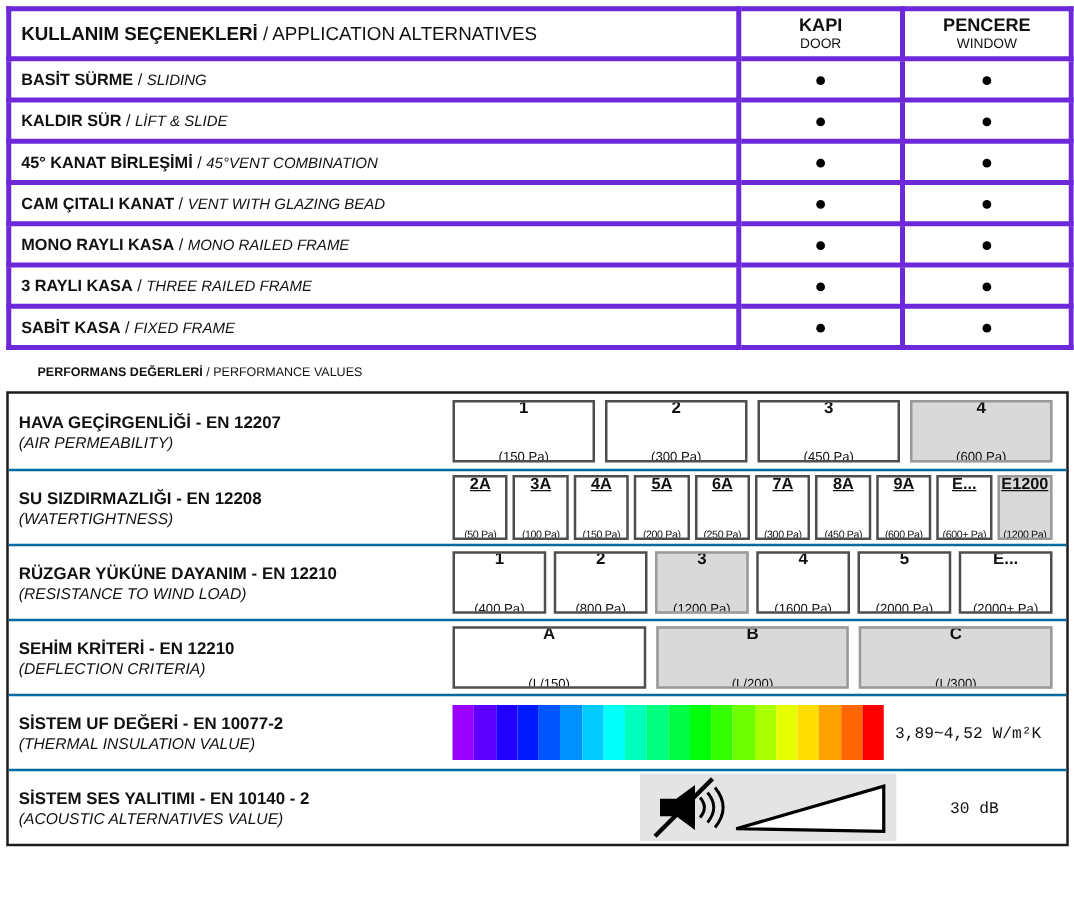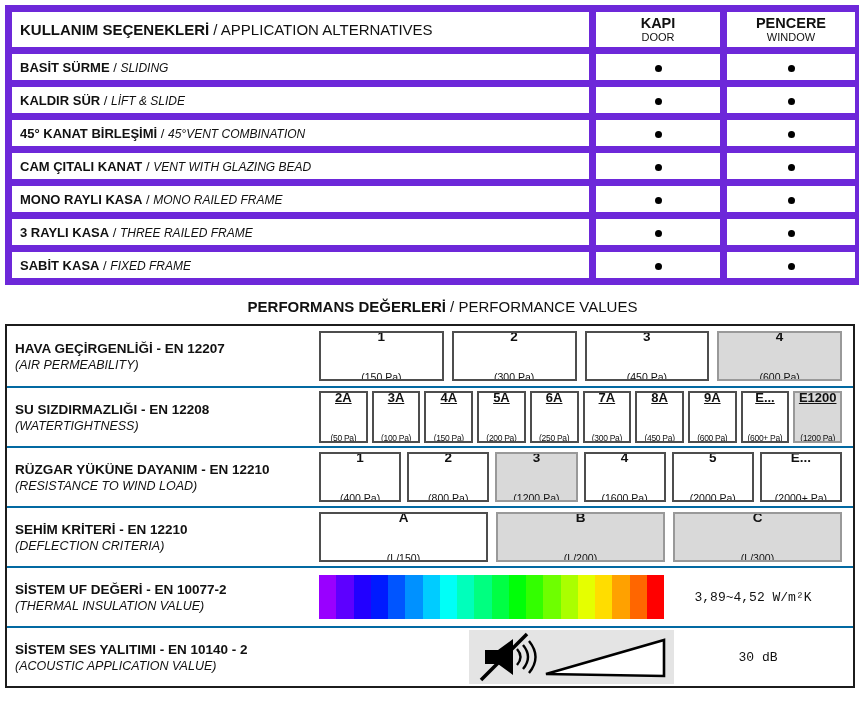--- a/index.html
+++ b/index.html
@@ -6,48 +6,48 @@
   html, body { background: #ffffff; }
   body {
     width: 859px; height: 722px;
     font-family: "Liberation Sans", sans-serif;
     color: #111111;
   }
   .page { position: relative; width: 859px; height: 722px; padding: 5px 4px 0 5px; }
 
   
   table.app-table { border-collapse: collapse; width: 850px; table-layout: fixed; }
-  table.app-table th, table.app-table td { border: 7px solid #6d28d9; }
+  table.app-table th, table.app-table td { border: 4px solid #6d28d9; }
   th.title-cell {
     border-top: none; border-left: none;
     text-align: left; padding: 6px 8px; font-size: 15px; font-weight: 400;
     white-space: nowrap;
   }
   th.title-cell .b { font-weight: 700; }
   th.colhead { text-align: center; padding: 3px 0; height: 40px; }
   th.colhead .tr-top { font-size: 14.5px; font-weight: 700; line-height: 16px; }
   th.colhead .en-sub { font-size: 11px; font-weight: 400; line-height: 13px; }
   td.label-cell {
     height: 33px; padding: 4px 8px; font-size: 13px; white-space: nowrap;
     background: #fff;
   }
   td.label-cell .b { font-weight: 700; }
   td.label-cell .sep { font-weight: 400; }
   td.label-cell .en { font-style: italic; font-size: 12px; }
   td.dot-cell { text-align: center; vertical-align: middle; }
   .dot { display: inline-block; width: 7px; height: 7px; border-radius: 50%; background: #000; }
 
   
-  .perf-title { margin: 13px 0 9px 25px; font-size: 15px; white-space: nowrap; text-align: center; }
+  .perf-title { margin: 13px 0 9px 25px; font-size: 10px; white-space: nowrap; }
   .perf-title .b { font-weight: 700; }
 
   .perf-table { width: 850px; border: 2px solid #1c1c1c; background: #fff; }
   .perf-row { display: flex; align-items: center; min-height: 60px; border-top: 2px solid #0369a1; }
   .perf-row:first-child { border-top: none; }
-  .perf-label { width: 312px; flex: none; padding: 4px 4px 4px 8px; }
+  .perf-label { width: 355px; flex: none; padding: 4px 4px 4px 8px; }
   .perf-label .tr-label { font-weight: 700; font-size: 13.5px; line-height: 17px; white-space: nowrap; }
   .perf-label .en-label { font-style: italic; font-size: 12.5px; line-height: 16px; }
   .perf-values { flex: 1; display: flex; align-items: center; padding-right: 11px; min-width: 0; }
 
   .boxes { display: flex; flex: 1; gap: 8px; }
   .boxes.n6 { gap: 6px; }
   .boxes.n10 { gap: 4px; }
   .box {
     flex: 1; height: 50px; background: #fff;
     border: 2px solid #4e4e4e;
@@ -297,21 +297,21 @@
             <div class="seg" style="background: rgb(255, 161, 0);"></div>
             <div class="seg" style="background: rgb(255, 102, 0);"></div>
             <div class="seg" style="background: rgb(255, 0, 0);"></div>
           </div>
           <div class="val">3,89~4,52 W/m²K</div>
         </div>
       </div>
       <div class="perf-row">
         <div class="perf-label">
           <div class="tr-label">SİSTEM SES YALITIMI - EN 10140 - 2</div>
-          <div class="en-label">(ACOUSTIC APPLICATION VALUE)</div>
+          <div class="en-label">(ACOUSTIC ALTERNATIVES VALUE)</div>
         </div>
         <div class="perf-values">
           <div class="icon-block">
             <svg width="196" height="50" viewBox="0 0 196 50">
               <path d="M11 18 h13 l15 -11 v36 l-15 -11 h-13 z" fill="#000"></path>
               <path d="M43 17 Q50 25 43 33" fill="none" stroke="#000" stroke-width="2.4"></path>
               <path d="M49 13 Q59 25 49 37" fill="none" stroke="#000" stroke-width="2.4"></path>
               <path d="M55 9 Q68 25 55 41" fill="none" stroke="#000" stroke-width="2.4"></path>
               <line x1="53" y1="2" x2="7" y2="48" stroke="#000" stroke-width="3.6"></line>
               <polygon points="72,42 190,44 190,8" fill="#fff" stroke="#000" stroke-width="2.6"></polygon>

